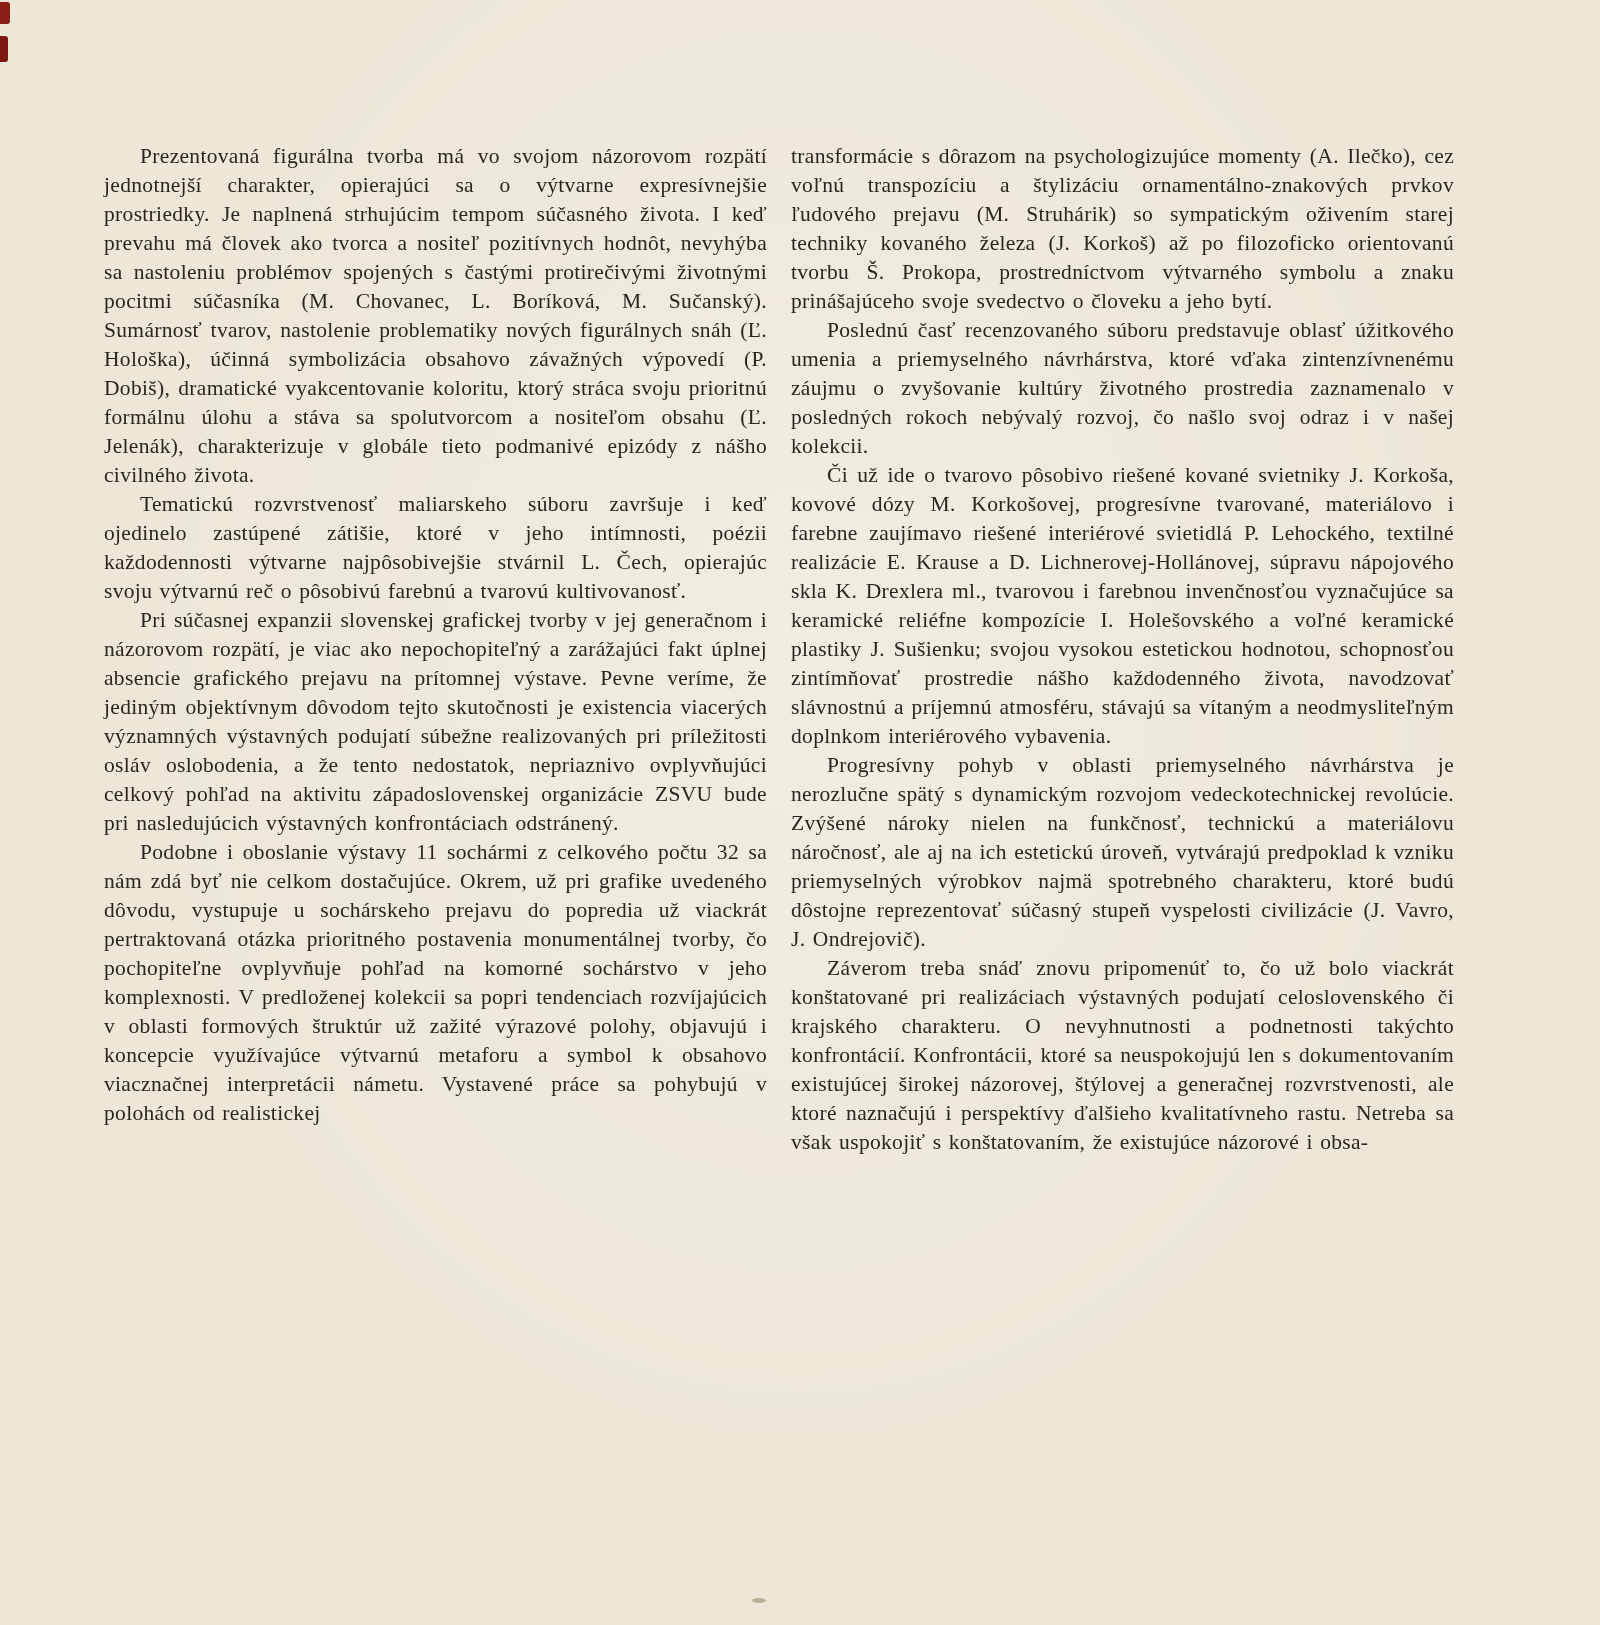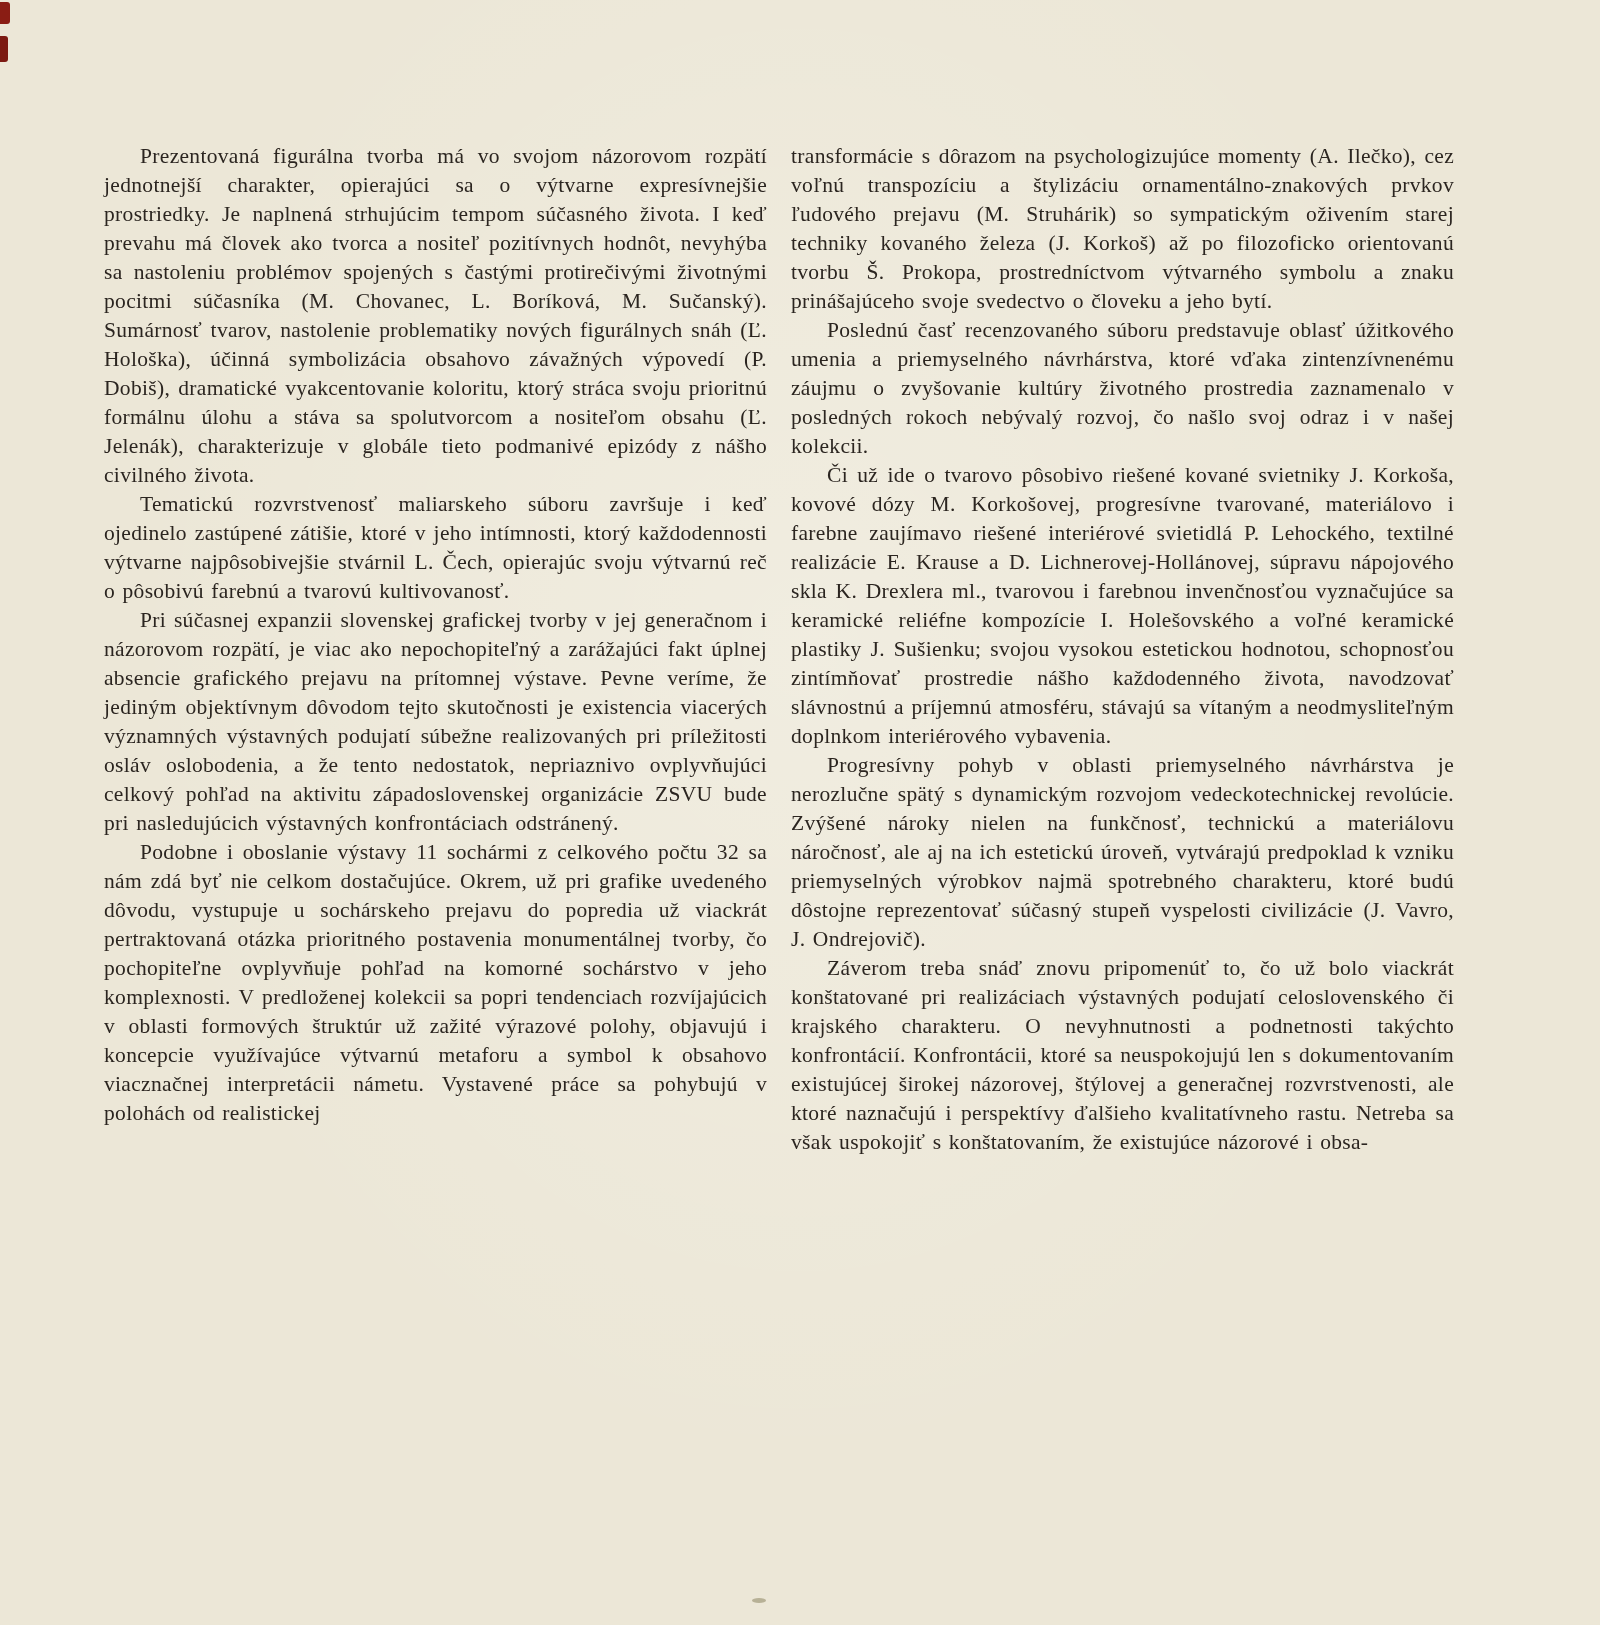--- a/index.html
+++ b/index.html
@@ -81,21 +81,21 @@
 <div class="page">
 
   <div class="artifact artifact-1"></div>
   <div class="artifact artifact-2"></div>
   <div class="artifact artifact-3"></div>
 
   <div class="text-block">
 
     <div class="column">
       <p class="para indent">Prezentovaná figurálna tvorba má vo svojom názorovom rozpätí jednotnejší charakter, opierajúci sa o výtvarne expresívnejšie prostriedky. Je naplnená strhujúcim tempom súčasného života. I keď prevahu má človek ako tvorca a nositeľ pozitívnych hodnôt, nevyhýba sa nastoleniu problémov spojených s častými protirečivými životnými pocitmi súčasníka (M. Chovanec, L. Boríková, M. Sučanský). Sumárnosť tvarov, nastolenie problematiky nových figurálnych snáh (Ľ. Hološka), účinná symbolizácia obsahovo závažných výpovedí (P. Dobiš), dramatické vyakcentovanie koloritu, ktorý stráca svoju prioritnú formálnu úlohu a stáva sa spolutvorcom a nositeľom obsahu (Ľ. Jelenák), charakterizuje v globále tieto podmanivé epizódy z nášho civilného života.</p>
-      <p class="para indent">Tematickú rozvrstvenosť maliarskeho súboru završuje i keď ojedinelo zastúpené zátišie, ktoré v jeho intímnosti, ktorý každodennosti výtvarne najpôsobivejšie stvárnil L. Čech, opierajúc svoju výtvarnú reč o pôsobivú farebnú a tvarovú kultivovanosť.</p>
+      <p class="para indent">Tematickú rozvrstvenosť maliarskeho súboru završuje i keď ojedinelo zastúpené zátišie, ktoré v jeho intímnosti, poézii každodennosti výtvarne najpôsobivejšie stvárnil L. Čech, opierajúc svoju výtvarnú reč o pôsobivú farebnú a tvarovú kultivovanosť.</p>
       <p class="para indent">Pri súčasnej expanzii slovenskej grafickej tvorby v jej generačnom i názorovom rozpätí, je viac ako nepochopiteľný a zarážajúci fakt úplnej absencie grafického prejavu na prítomnej výstave. Pevne veríme, že jediným objektívnym dôvodom tejto skutočnosti je existencia viacerých významných výstavných podujatí súbežne realizovaných pri príležitosti osláv oslobodenia, a že tento nedostatok, nepriaznivo ovplyvňujúci celkový pohľad na aktivitu západoslovenskej organizácie ZSVU bude pri nasledujúcich výstavných konfrontáciach odstránený.</p>
       <p class="para indent">Podobne i oboslanie výstavy 11 sochármi z celkového počtu 32 sa nám zdá byť nie celkom dostačujúce. Okrem, už pri grafike uvedeného dôvodu, vystupuje u sochárskeho prejavu do popredia už viackrát pertraktovaná otázka prioritného postavenia monumentálnej tvorby, čo pochopiteľne ovplyvňuje pohľad na komorné sochárstvo v jeho komplexnosti. V predloženej kolekcii sa popri tendenciach rozvíjajúcich v oblasti formových štruktúr už zažité výrazové polohy, objavujú i koncepcie využívajúce výtvarnú metaforu a symbol k obsahovo viacznačnej interpretácii námetu. Vystavené práce sa pohybujú v polohách od realistickej</p>
     </div>
 
     <div class="column">
       <p class="para">transformácie s dôrazom na psychologizujúce momenty (A. Ilečko), cez voľnú transpozíciu a štylizáciu ornamentálno-znakových prvkov ľudového prejavu (M. Struhárik) so sympatickým oživením starej techniky kovaného železa (J. Korkoš) až po filozoficko orientovanú tvorbu Š. Prokopa, prostredníctvom výtvarného symbolu a znaku prinášajúceho svoje svedectvo o človeku a jeho bytí.</p>
       <p class="para indent">Poslednú časť recenzovaného súboru predstavuje oblasť úžitkového umenia a priemyselného návrhárstva, ktoré vďaka zintenzívnenému záujmu o zvyšovanie kultúry životného prostredia zaznamenalo v posledných rokoch nebývalý rozvoj, čo našlo svoj odraz i v našej kolekcii.</p>
       <p class="para indent">Či už ide o tvarovo pôsobivo riešené kované svietniky J. Korkoša, kovové dózy M. Korkošovej, progresívne tvarované, materiálovo i farebne zaujímavo riešené interiérové svietidlá P. Lehockého, textilné realizácie E. Krause a D. Lichnerovej-Hollánovej, súpravu nápojového skla K. Drexlera ml., tvarovou i farebnou invenčnosťou vyznačujúce sa keramické reliéfne kompozície I. Holešovského a voľné keramické plastiky J. Sušienku; svojou vysokou estetickou hodnotou, schopnosťou zintímňovať prostredie nášho každodenného života, navodzovať slávnostnú a príjemnú atmosféru, stávajú sa vítaným a neodmysliteľným doplnkom interiérového vybavenia.</p>
       <p class="para indent">Progresívny pohyb v oblasti priemyselného návrhárstva je nerozlučne spätý s dynamickým rozvojom vedeckotechnickej revolúcie. Zvýšené nároky nielen na funkčnosť, technickú a materiálovu náročnosť, ale aj na ich estetickú úroveň, vytvárajú predpoklad k vzniku priemyselných výrobkov najmä spotrebného charakteru, ktoré budú dôstojne reprezentovať súčasný stupeň vyspelosti civilizácie (J. Vavro, J. Ondrejovič).</p>
       <p class="para indent">Záverom treba snáď znovu pripomenúť to, čo už bolo viackrát konštatované pri realizáciach výstavných podujatí celoslovenského či krajského charakteru. O nevyhnutnosti a podnetnosti takýchto konfrontácií. Konfrontácii, ktoré sa neuspokojujú len s dokumentovaním existujúcej širokej názorovej, štýlovej a generačnej rozvrstvenosti, ale ktoré naznačujú i perspektívy ďalšieho kvalitatívneho rastu. Netreba sa však uspokojiť s konštatovaním, že existujúce názorové i obsa-</p>

